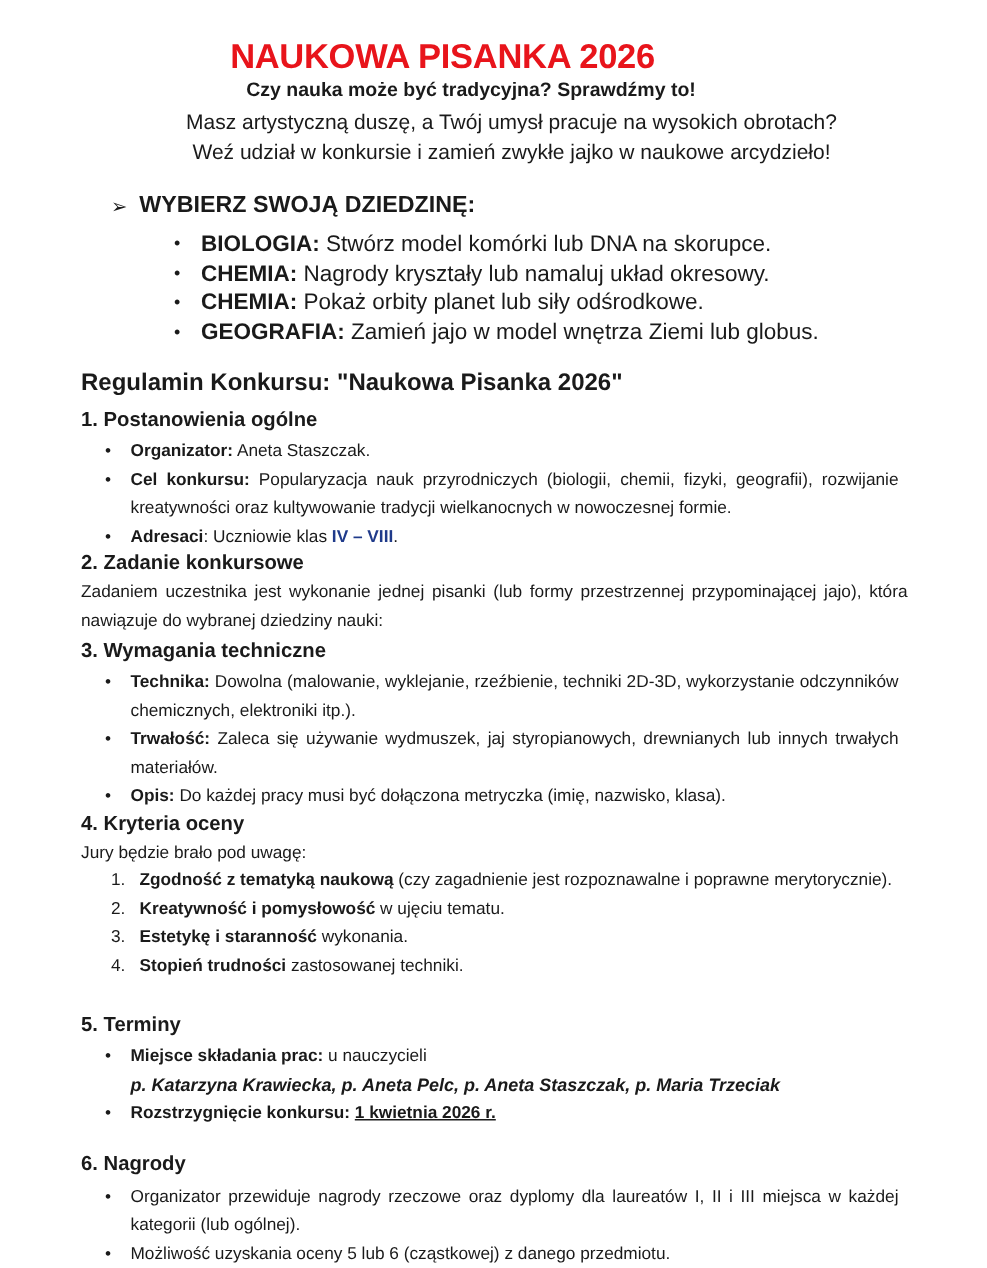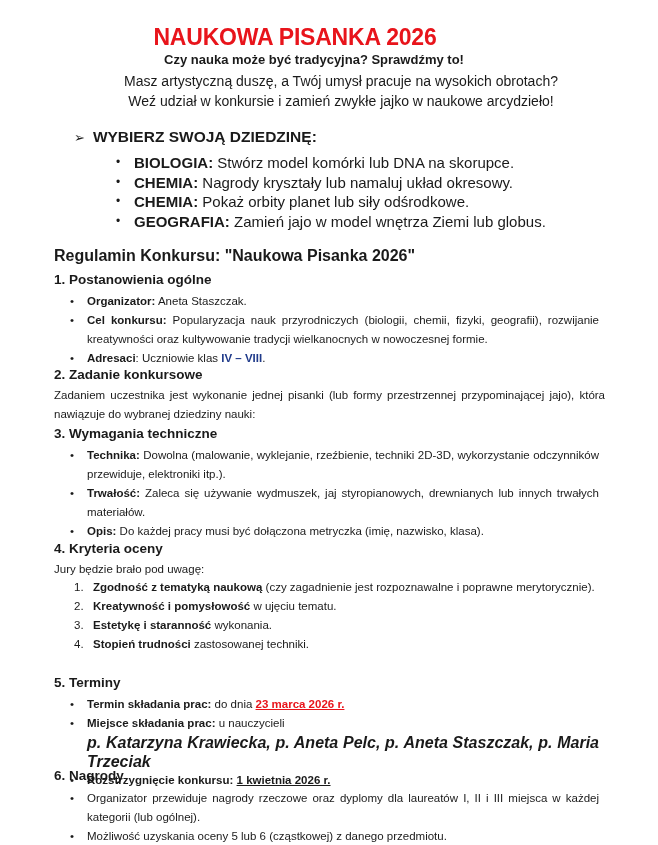--- a/index.html
+++ b/index.html
@@ -30,21 +30,21 @@
   .blist li::before { content: "\2022"; position: absolute; left: 0; top: 0; }
   .olist { position: absolute; left: 74px; width: 531px; margin: 0; padding: 0; list-style: none; }
   .olist li { position: relative; padding-left: 19px; font-size: 11.5px; line-height: 19px; text-align: justify; }
   .olist li .num { position: absolute; left: 0; top: 0; }
   b { font-weight: bold; }
   .blue { color: #1f3a8a; font-weight: bold; }
   .red-u { color: #e8141b; font-weight: bold; text-decoration: underline; }
   .u { font-weight: bold; text-decoration: underline; }
   .para { position: absolute; left: 54px; width: 551px; font-size: 11.5px; line-height: 19px; text-align: justify; }
   .small { font-size: 10.5px; }
-  .names { font-weight: bold; font-style: italic; font-size: 16px; display: block; }
+  .names { font-weight: bold; font-style: italic; font-size: 12px; display: block; }
 </style>
 </head>
 <body>
 
 <div class="page">
   <div class="title">NAUKOWA PISANKA 2026</div>
   <div class="intro-q">Czy nauka może być tradycyjna? Sprawdźmy to!</div>
   <div class="intro-l intro-l1">Masz artystyczną duszę, a Twój umysł pracuje na wysokich obrotach?</div>
   <div class="intro-l intro-l2">Weź udział w konkursie i zamień zwykłe jajko w naukowe arcydzieło!</div>
 
@@ -66,37 +66,36 @@
     <li><b>Organizator:</b><span> Aneta Staszczak.</span></li>
     <li style="margin-top:0"><b>Cel konkursu:</b><span> Popularyzacja nauk przyrodniczych (biologii, chemii, fizyki, geografii), rozwijanie kreatywności oraz kultywowanie tradycji wielkanocnych w nowoczesnej formie.</span></li>
     <li><b>Adresaci</b><span>: Uczniowie klas </span><span class="blue">IV – VIII</span><span>.</span></li>
   </ul>
 
   <div class="sec" style="top:367px">2. Zadanie konkursowe</div>
   <div class="para" style="top:386px">Zadaniem uczestnika jest wykonanie jednej pisanki (lub formy przestrzennej przypominającej jajo), która nawiązuje do wybranej dziedziny nauki:</div>
 
   <div class="sec" style="top:426px">3. Wymagania techniczne</div>
   <ul class="blist" style="top:445px">
-    <li><b>Technika:</b><span> Dowolna (malowanie, wyklejanie, rzeźbienie, techniki 2D-3D,  wykorzystanie odczynników przewiduje, elektroniki itp.).</span></li>
+    <li><b>Technika:</b><span> Dowolna (malowanie, wyklejanie, rzeźbienie, techniki 2D-3D,  wykorzystanie odczynników chemicznych, elektroniki itp.).</span></li>
     <li><b>Trwałość:</b><span> Zaleca się używanie wydmuszek, jaj styropianowych, drewnianych lub innych trwałych materiałów.</span></li>
     <li><b>Opis:</b><span> Do każdej pracy musi być dołączona metryczka (imię, nazwisko, klasa).</span></li>
   </ul>
 
   <div class="sec" style="top:541px">4. Kryteria oceny</div>
   <div class="para" style="top:560px">Jury będzie brało pod uwagę:</div>
   <ol class="olist" style="top:578px">
     <li><span class="num">1.</span><b>Zgodność z tematyką naukową</b><span> (czy zagadnienie jest rozpoznawalne i poprawne merytorycznie).</span></li>
     <li><span class="num">2.</span><b>Kreatywność i pomysłowość</b><span> w ujęciu tematu.</span></li>
     <li><span class="num">3.</span><b>Estetykę i staranność</b><span> wykonania.</span></li>
     <li><span class="num">4.</span><b>Stopień trudności</b><span> zastosowanej techniki.</span></li>
   </ol>
 
   <div class="sec" style="top:675px">5. Terminy</div>
   <ul class="blist" style="top:694px">
-    <li class="small"><b>Termin składania prac:</b><span> do dnia </span><span class="red-u">23 marca 2026 r.</span></li>
     <li class="small"><b>Miejsce składania prac:</b><span> u nauczycieli</span>
       <span class="names">p. Katarzyna Krawiecka, p. Aneta Pelc, p. Aneta Staszczak, p. Maria Trzeciak</span></li>
     <li class="small"><b>Rozstrzygnięcie konkursu:</b> <span class="u">1 kwietnia 2026 r.</span></li>
   </ul>
 
   <div class="sec" style="top:768px">6. Nagrody</div>
   <ul class="blist" style="top:788px">
     <li>Organizator przewiduje nagrody rzeczowe oraz dyplomy dla laureatów I, II i III miejsca w każdej kategorii (lub ogólnej).</li>
     <li>Możliwość uzyskania oceny 5 lub 6 (cząstkowej) z danego przedmiotu.</li>
   </ul>

